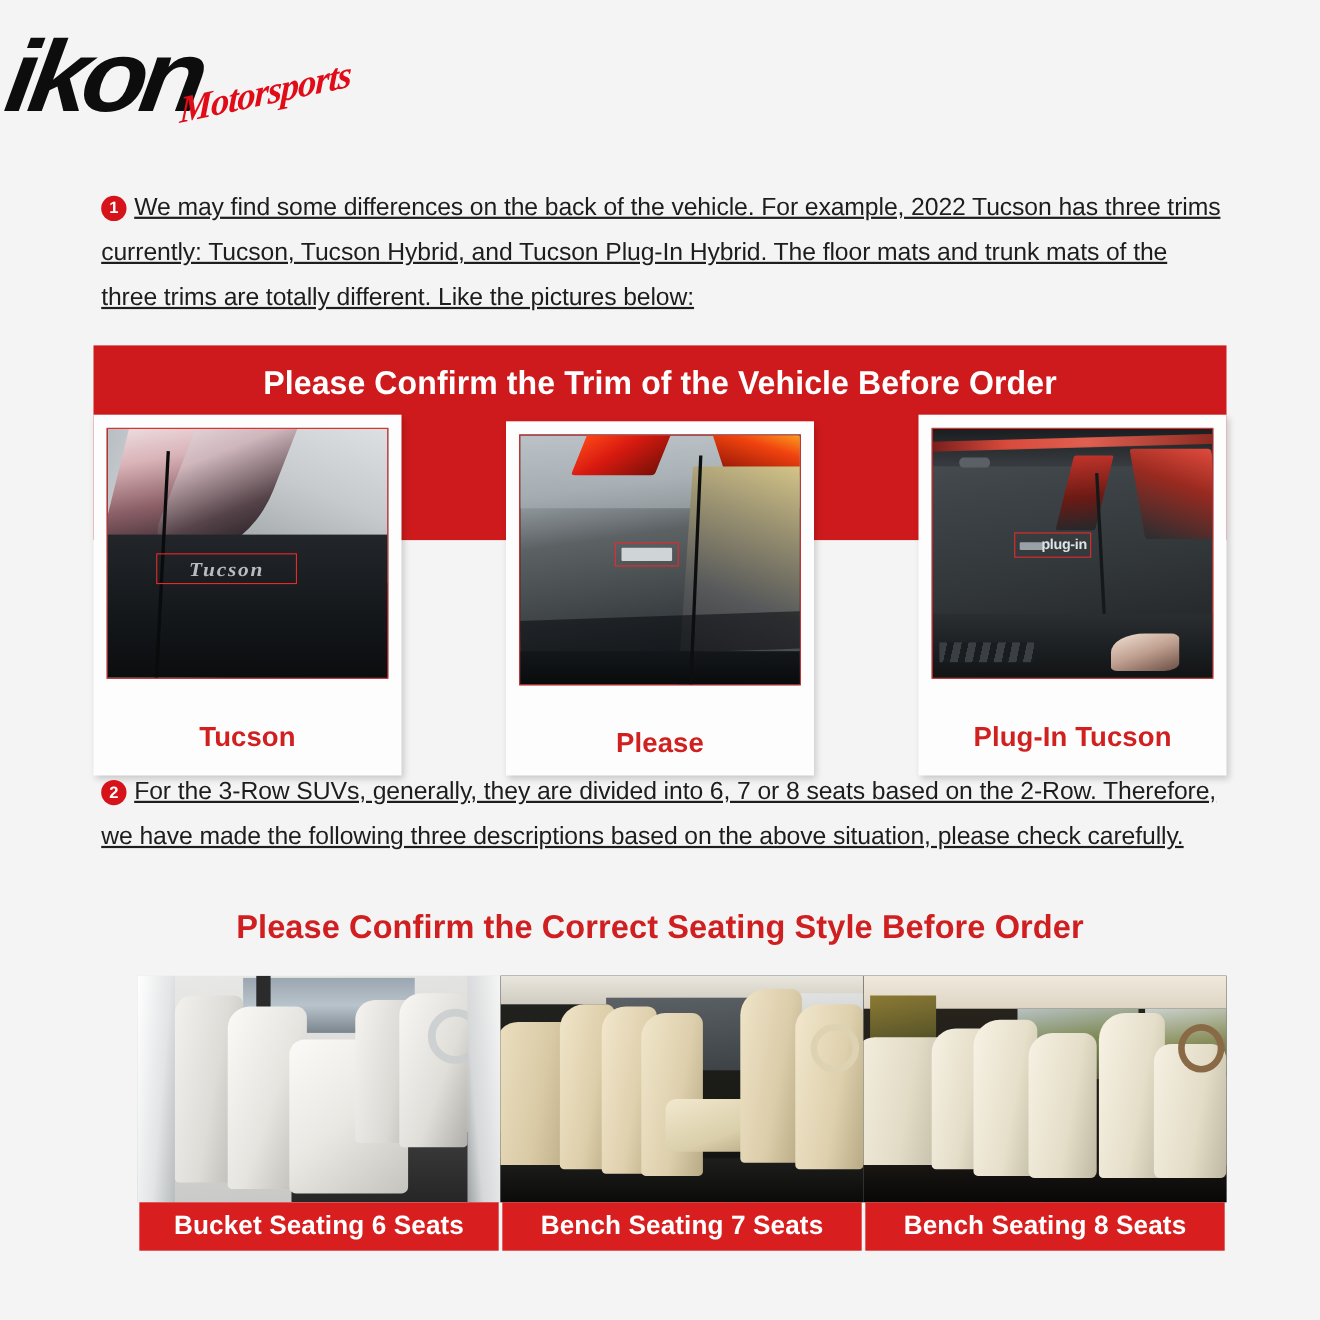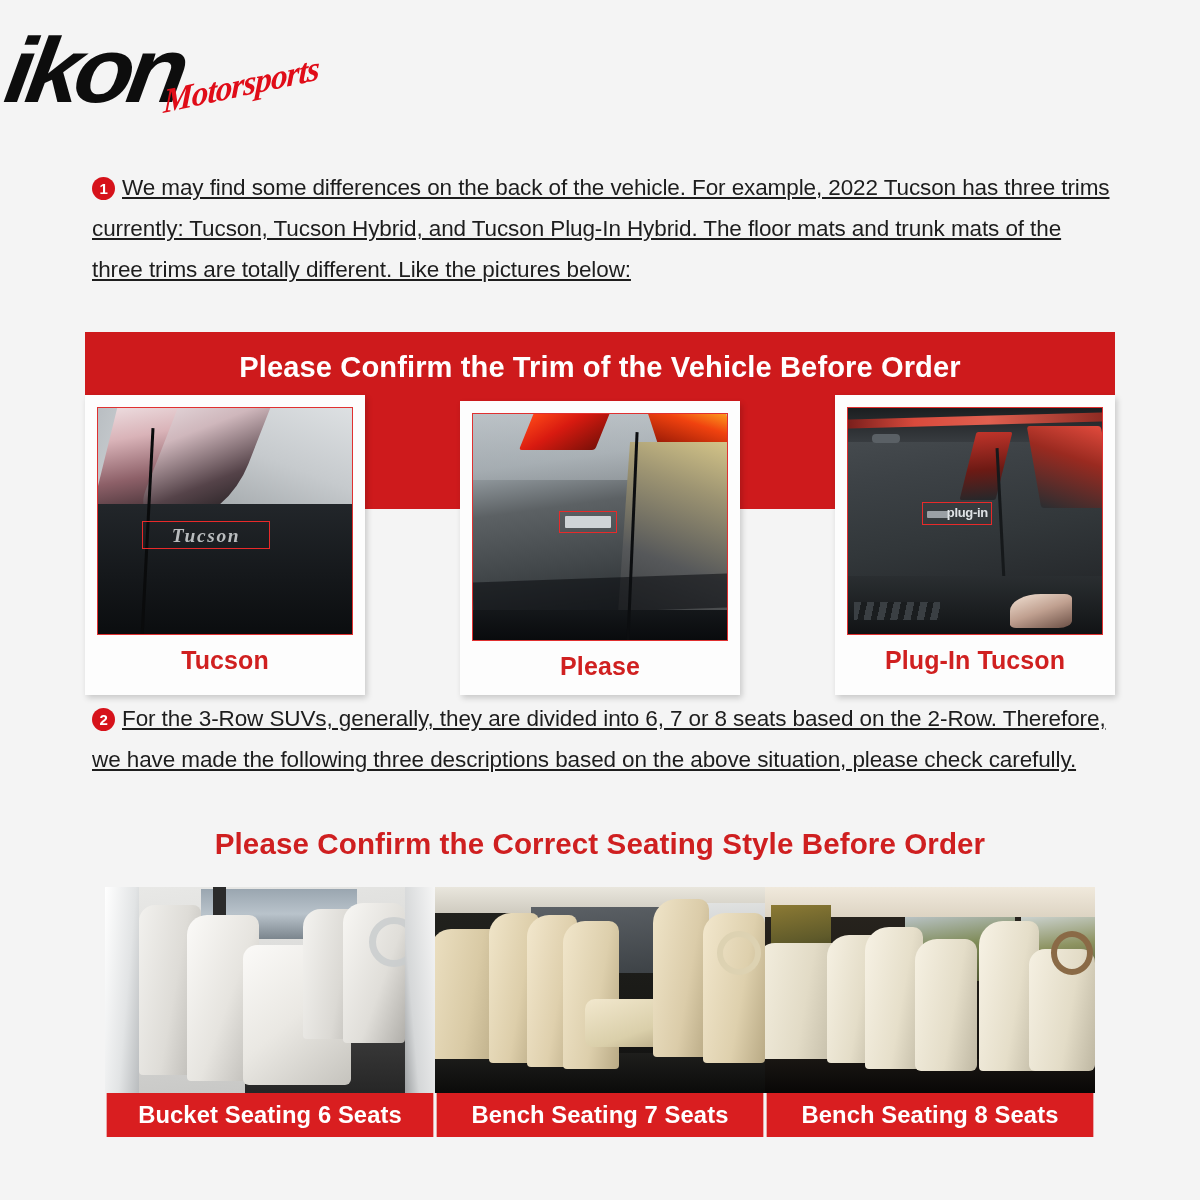--- a/index.html
+++ b/index.html
@@ -116,21 +116,21 @@
     line-height: 23px;
     vertical-align: 1px;
     margin-right: 7px;
     font-family: "Liberation Sans", sans-serif;
   }
 
   
   .trim-section {
     position: absolute;
     left: 85px;
-    top: 332px;
+    top: 314px;
     width: 1030px;
     height: 345px;
   }
 
   .trim-banner-bg {
     position: absolute;
     left: 0; top: 0;
     width: 1030px;
     height: 177px;
     background: #ce1a1c;
@@ -160,20 +160,21 @@
   }
 
   .trim-card {
     width: 280px;
     background: #fdfdfd;
     padding: 12px 12px 0 12px;
     box-shadow: 2px 3px 6px rgba(0,0,0,0.18);
     display: flex;
     flex-direction: column;
     align-items: center;
+    gap: 28px;
   }
 
   .trim-card-2 { margin-top: 6px; }
   .trim-card-3 { margin-top: 0px; }
 
   .trim-photo {
     width: 256px;
     height: 228px;
     border: 1.5px solid #e03030;
     position: relative;
@@ -429,21 +430,21 @@
     letter-spacing: 0.1px;
     transform: scaleX(0.985);
   }
 
   .seating-row {
     position: absolute;
     left: 85px;
     top: 887px;
     width: 1030px;
     display: flex;
-    justify-content: center;
+    justify-content: flex-end;
   }
 
   .seat-card {
     width: 330px;
   }
 
   .seat-photo {
     width: 330px;
     height: 206px;
     position: relative;

